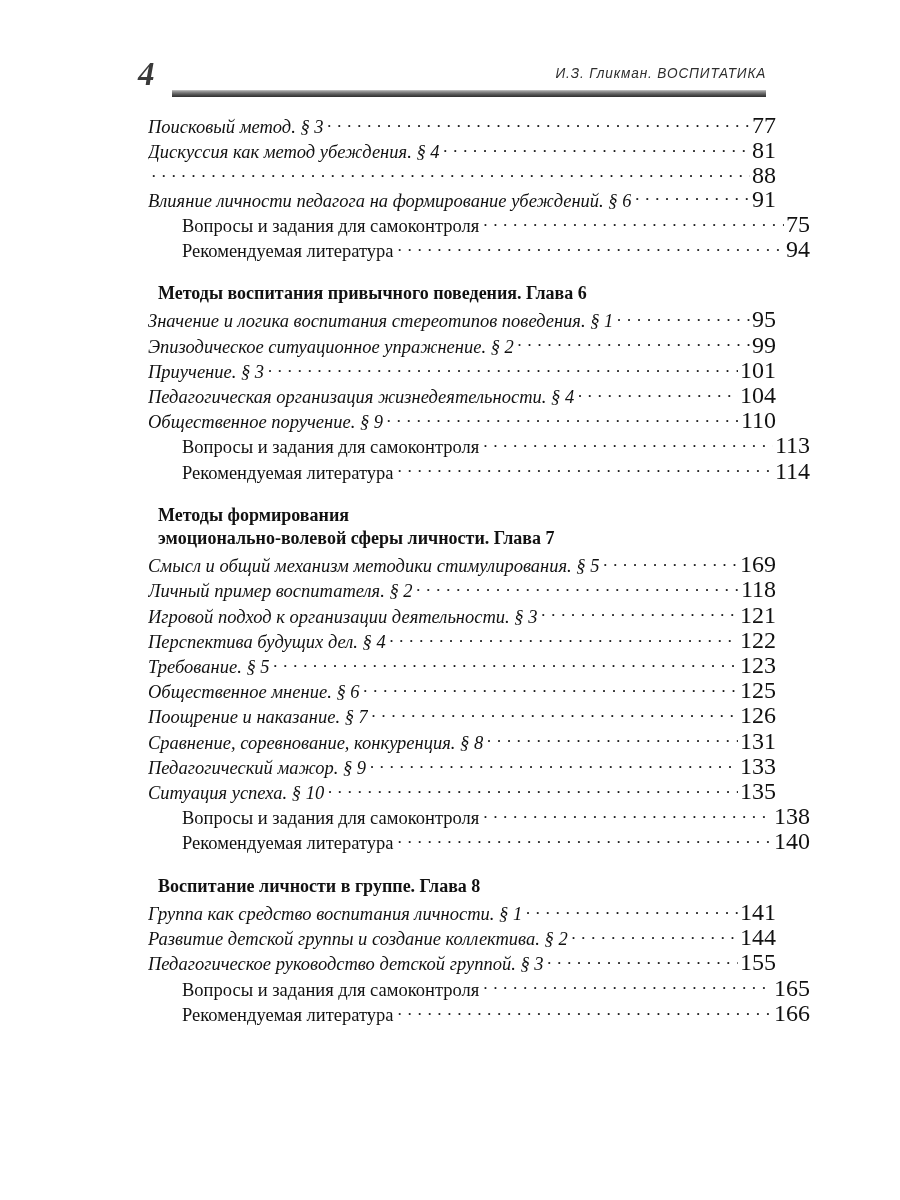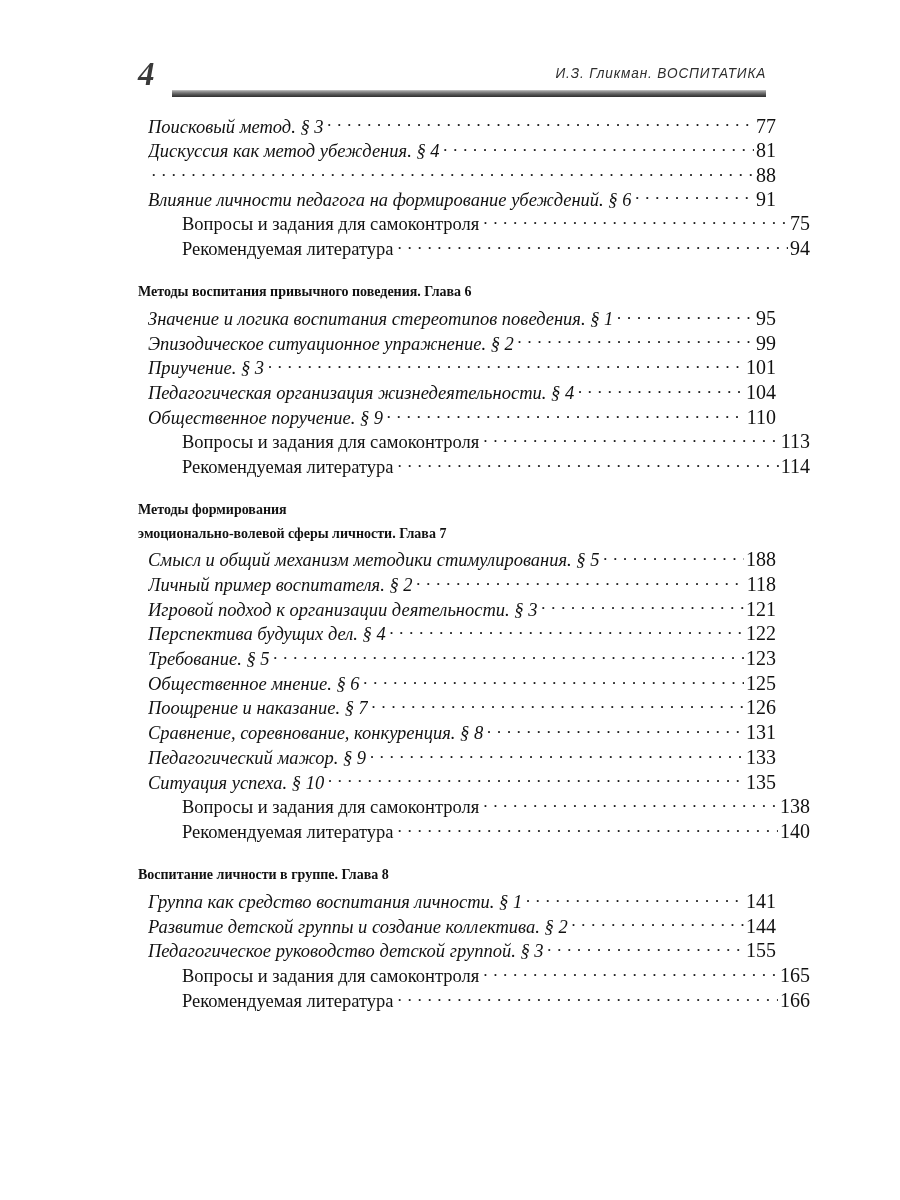--- a/index.html
+++ b/index.html
@@ -100,21 +100,21 @@
     left: 0;
     bottom: 0;
     white-space: nowrap;
     font-size: 17.5px;
     letter-spacing: 0.6px;
     color: #1a1a1a;
   }
   .row .pg {
     flex: 0 0 auto;
     text-align: left;
-    font-size: 20px;
+    font-size: 24px;
   }
 
   
   .lvl-entry {
     padding-left: 10px;
     font-style: italic;
     font-size: 18.5px;
   }
   .lvl-entry .pg { font-style: normal; }
 
@@ -122,24 +122,25 @@
   .lvl-sub {
     padding-left: 44px;
     font-style: normal;
     font-size: 18.5px;
     font-family: Liberation Serif, serif;
   }
 
   
   .heading {
     font-weight: bold;
-    font-size: 14px;
+    font-size: 18px;
     line-height: 23.2px;
     padding-left: 0px;
     white-space: nowrap;
+    margin-left: 20px;
   }
   .heading .hline { display: block; }
 
   .gap-before { margin-top: 19px; }
   .gap-after  { margin-bottom: 3px; }
 </style>
 </head>
 <body>
 
 <div class="page">
@@ -223,21 +224,21 @@
         </div>
       </div>
       <div class="toc-block gap-before">
         <div class="heading gap-after">
           <span class="hline">Методы формирования</span>
           <span class="hline">эмоционально-волевой сферы личности. Глава 7</span>
         </div>
         <div class="row lvl-entry">
           <span class="txt">Смысл и общий механизм методики стимулирования. § 5</span>
           <span class="leader"></span>
-          <span class="pg">188</span>
+          <span class="pg">169</span>
         </div>
         <div class="row lvl-entry">
           <span class="txt">Личный пример воспитателя. § 2</span>
           <span class="leader"></span>
           <span class="pg">118</span>
         </div>
         <div class="row lvl-entry">
           <span class="txt">Игровой подход к организации деятельности. § 3</span>
           <span class="leader"></span>
           <span class="pg">121</span>

